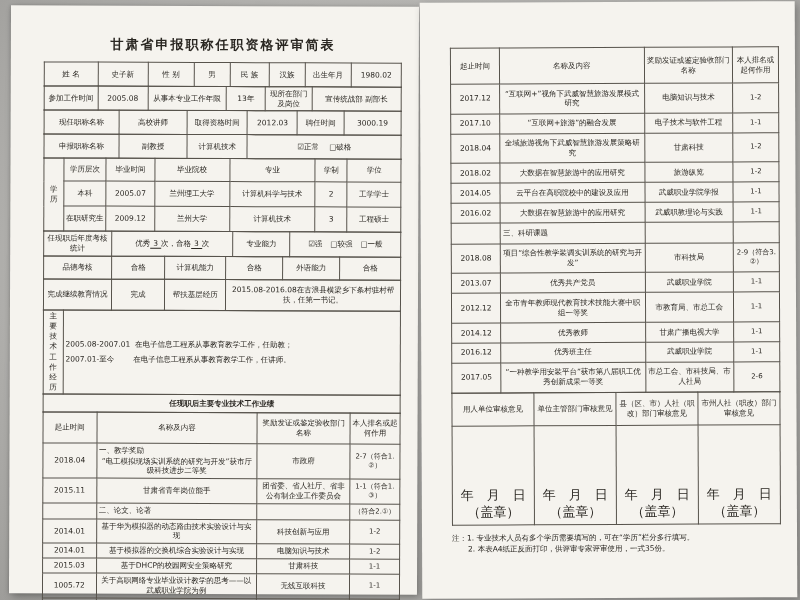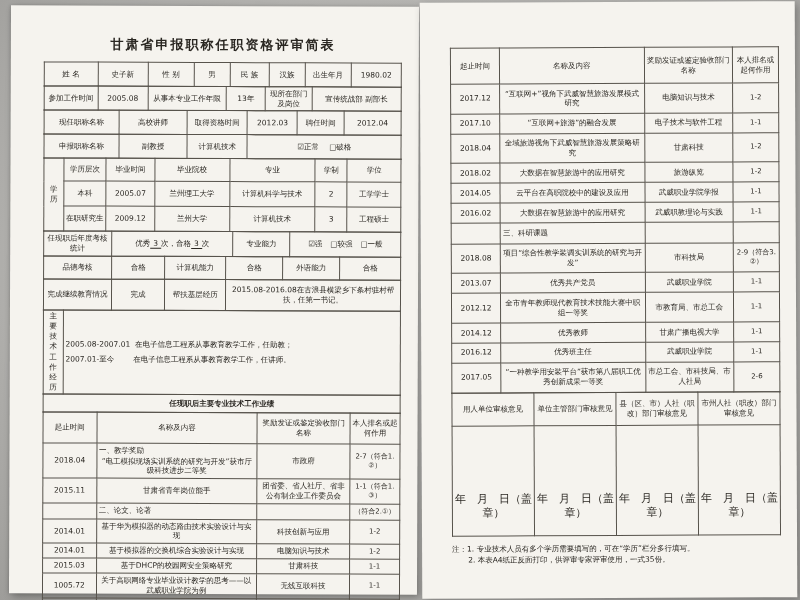--- a/index.html
+++ b/index.html
@@ -37,21 +37,21 @@
   .cbopt{margin:0 4px;white-space:nowrap}
   .works .wh td{height:26px}
   .works td{padding:2px 2px}
   .works-r td{padding:4.5px 2px}
   .cat{font-weight:normal;text-align:left;line-height:1.4}
   .cat:empty{display:none}
   .nm{text-align:center}
   .nm:empty{display:none}
   .exp-line{text-align:left;line-height:1.9;white-space:pre}
   .appr .ah td{height:30px;font-size:7.5px}
-  .appr .ab td{height:94px;vertical-align:bottom;padding-bottom:14px;font-size:11px}
+  .appr .ab td{height:94px;vertical-align:bottom;padding-bottom:3px;font-size:13px}
   .notes{font-size:7.5px;line-height:1.55;margin-top:7px}
   .notes .n2{margin-left:16px}
   .rank{font-size:7px}
 </style>
 </head>
 <body>
 
 <div class="page page-left">
   <div class="title">甘肃省申报职称任职资格评审简表</div>
 
@@ -110,21 +110,21 @@
         <col style="width:13%">
         <col style="width:16%">
       </colgroup>
     <tbody>
         <tr>
       <td>现任职称名称</td>
       <td>高校讲师</td>
       <td>取得资格时间</td>
       <td>2012.03</td>
       <td>聘任时间</td>
-      <td>2012.04</td>
+      <td>3000.19</td>
     </tr>
   </tbody>
     </table>
 
   <table class="t hA">
     <colgroup>
         <col style="width:21%">
         <col style="width:19%">
         <col style="width:17%">
         <col style="width:43%">

